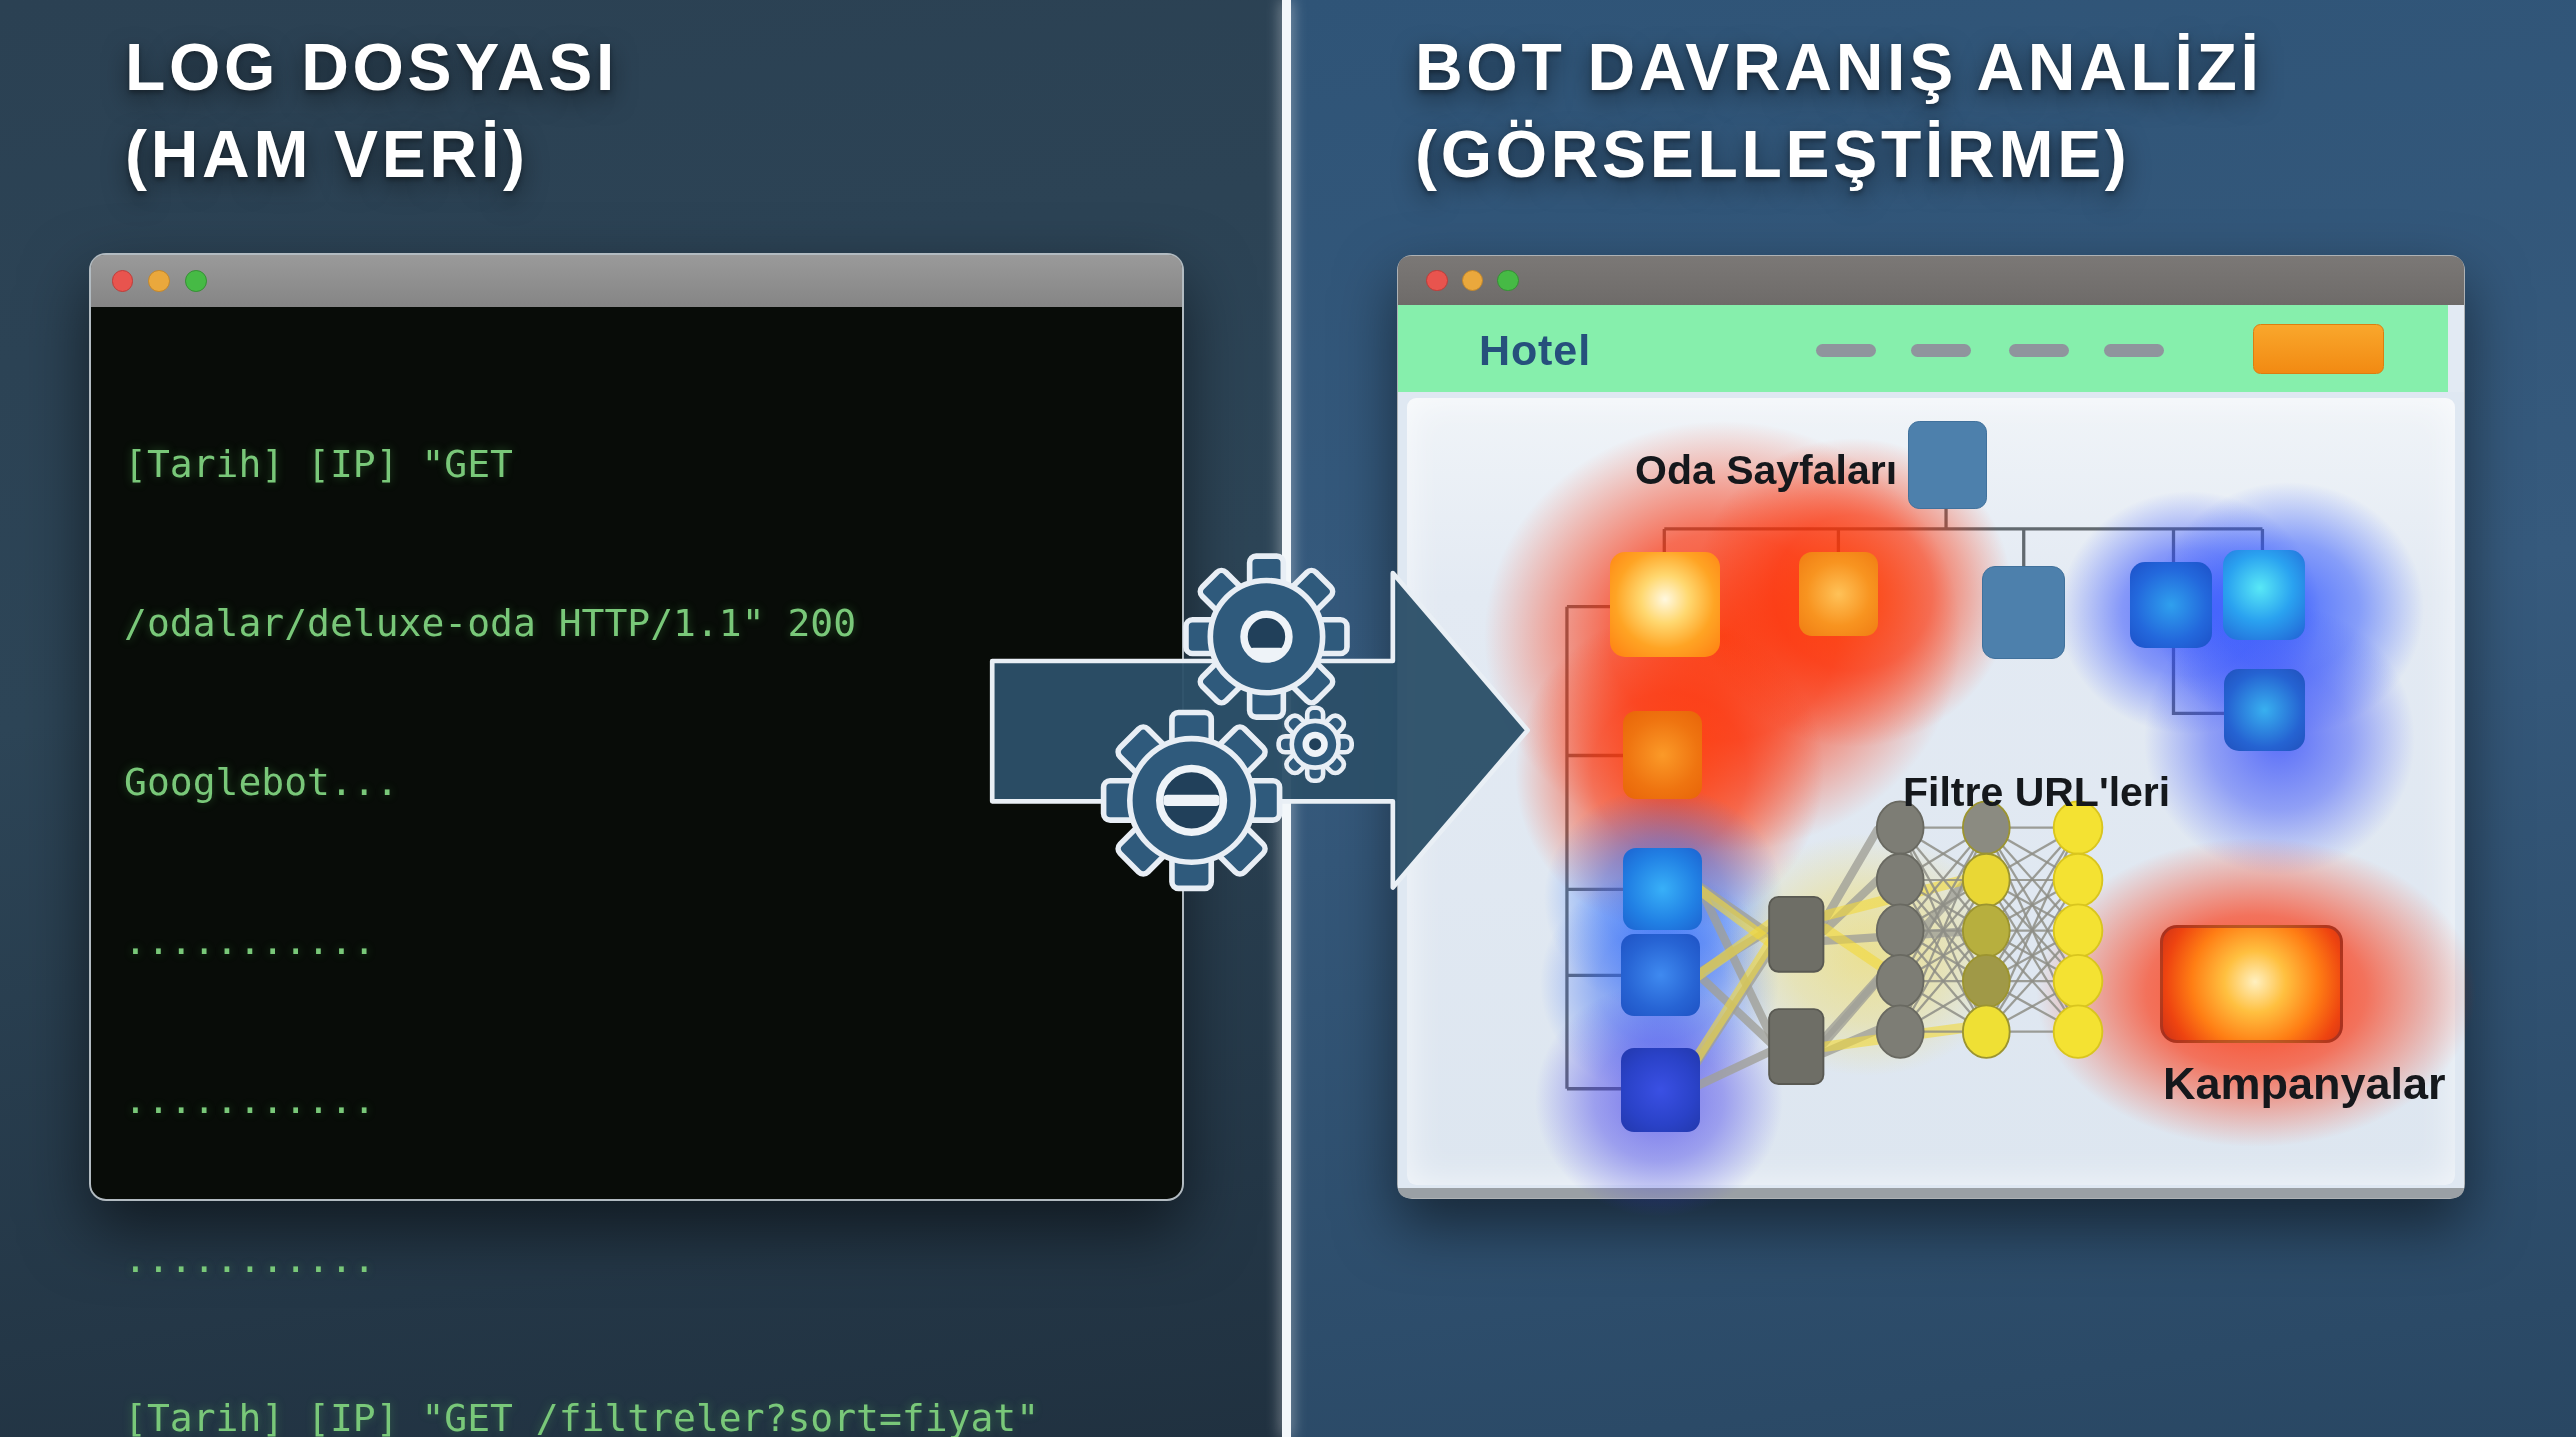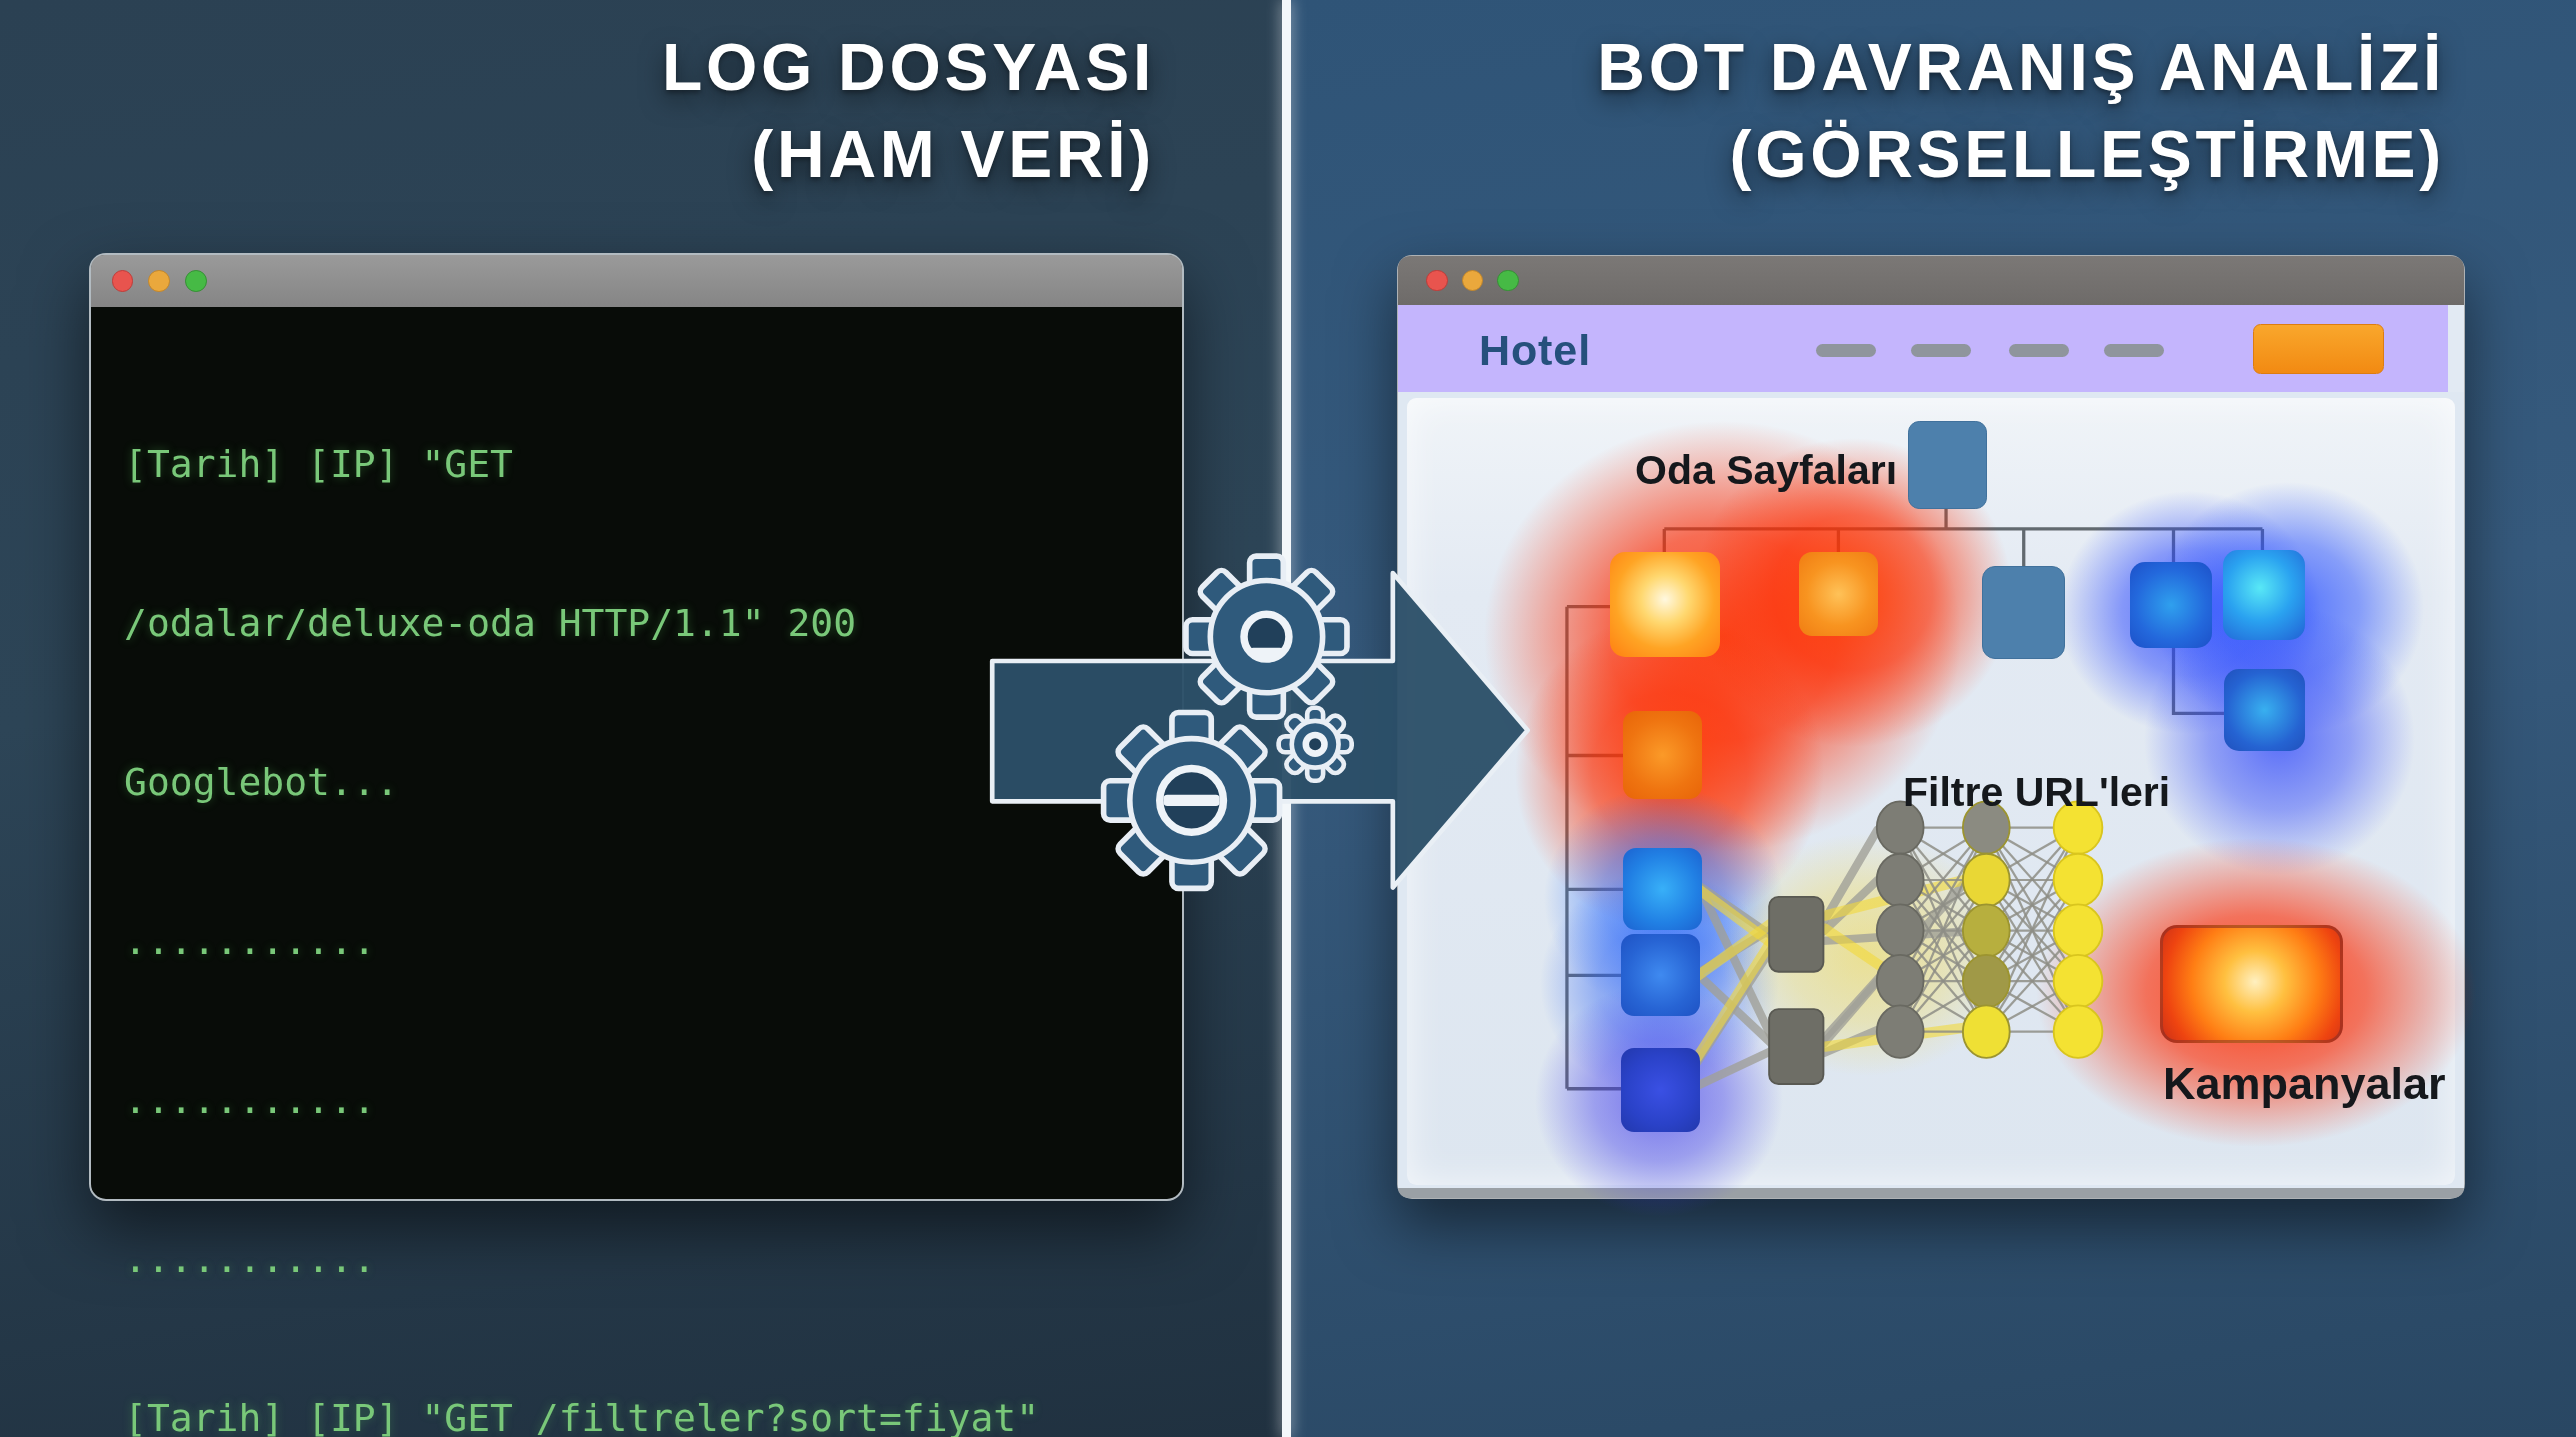--- a/index.html
+++ b/index.html
@@ -8,21 +8,21 @@
   .abs{position:absolute;}
   
   .bg-left{left:0;top:0;width:1288px;height:1438px;
     background:linear-gradient(172deg,#2b4153 0%,#2d4557 45%,#203140 100%);}
   .bg-right{left:1288px;top:0;width:1288px;height:1438px;
     background:linear-gradient(172deg,#2f5477 0%,#365a7d 45%,#294763 100%);}
   .divider{left:1282px;top:0;width:9.4px;height:1438px;background:#f3f7fa;
     box-shadow:0 0 15px rgba(255,255,255,.55);z-index:1;}
   
   .title{color:#fff;font-weight:800;font-size:66px;letter-spacing:3.7px;
-    text-align:right;line-height:1.32;z-index:2;
+    text-align:left;line-height:1.32;z-index:2;
     text-shadow:0 9.4px 24px rgba(0,0,0,.5), 0 2.8px 5.6px rgba(0,0,0,.35);}
   .title-left{left:125px;top:24px;width:1030px;}
   .title-right{left:1415px;top:24px;width:1030px;}
   
   .terminal{left:89px;top:253px;width:1095px;height:948px;border-radius:17px;
     background:#080c08;border:2.8px solid rgba(208,218,226,.85);box-sizing:border-box;
     box-shadow:0 28px 66px rgba(0,0,0,.55);z-index:2;}
   .term-bar{position:absolute;left:0;top:0;right:0;height:52px;
     background:linear-gradient(#9a9a9a,#858585);border-radius:13px 13px 0 0;
     display:flex;align-items:center;padding-left:20.6px;gap:15px;}
@@ -33,21 +33,21 @@
   .term-body{position:absolute;left:33px;top:77px;right:19px;bottom:15px;
     font-family:"DejaVu Sans Mono",monospace;font-size:38px;line-height:53px;
     color:#79c879;white-space:pre;text-shadow:0 0 9.4px rgba(90,200,90,.35);}
   
   .browser{left:1397px;top:255px;width:1068px;height:944px;border-radius:15px;
     background:#e2eaf3;box-shadow:0 26px 60px rgba(0,0,0,.5);z-index:2;
     border:1.9px solid rgba(140,140,140,.6);box-sizing:border-box;}
   .brow-bar{position:absolute;left:0;top:0;right:0;height:49px;
     background:linear-gradient(#7b7876,#6e6b69);border-radius:12px 12px 0 0;
     display:flex;align-items:center;padding-left:28px;gap:14px;}
-  .brow-nav{position:absolute;left:0;top:49px;right:16px;height:100px;background:#c4b5fd;}
+  .brow-nav{position:absolute;left:0;top:49px;right:16px;height:100px;background:#86efac;}
   .logo{position:absolute;left:81px;top:20.6px;font-size:43px;font-weight:800;
     color:#26507c;letter-spacing:0.9px;}
   .navbar-item{position:absolute;top:39px;width:60px;height:13px;border-radius:6.6px;
     background:#8f959d;}
   .cta{position:absolute;left:855px;top:19px;width:131px;height:50px;border-radius:7.5px;
     background:linear-gradient(#f9a72c,#f28a12);border:1.9px solid #dd7d10;box-sizing:border-box;}
   .brow-content{position:absolute;left:0;top:136px;right:0;height:797px;background:#dfe8f2;}
   .inner-panel{position:absolute;left:9.4px;right:9.4px;top:5.6px;bottom:3.7px;border-radius:9.4px;
     background:linear-gradient(180deg,#f0f4f8 0%,#e3eaf3 25%,#dde6f0 100%);
     box-shadow:inset 0 0 37px rgba(255,255,255,.7);}

